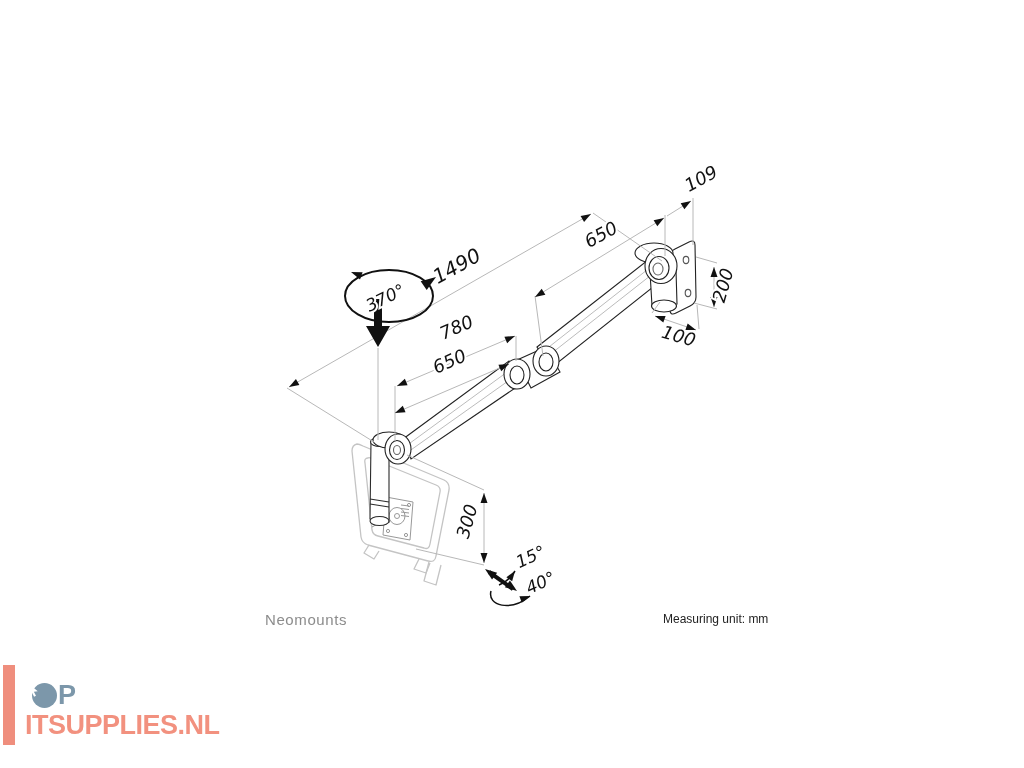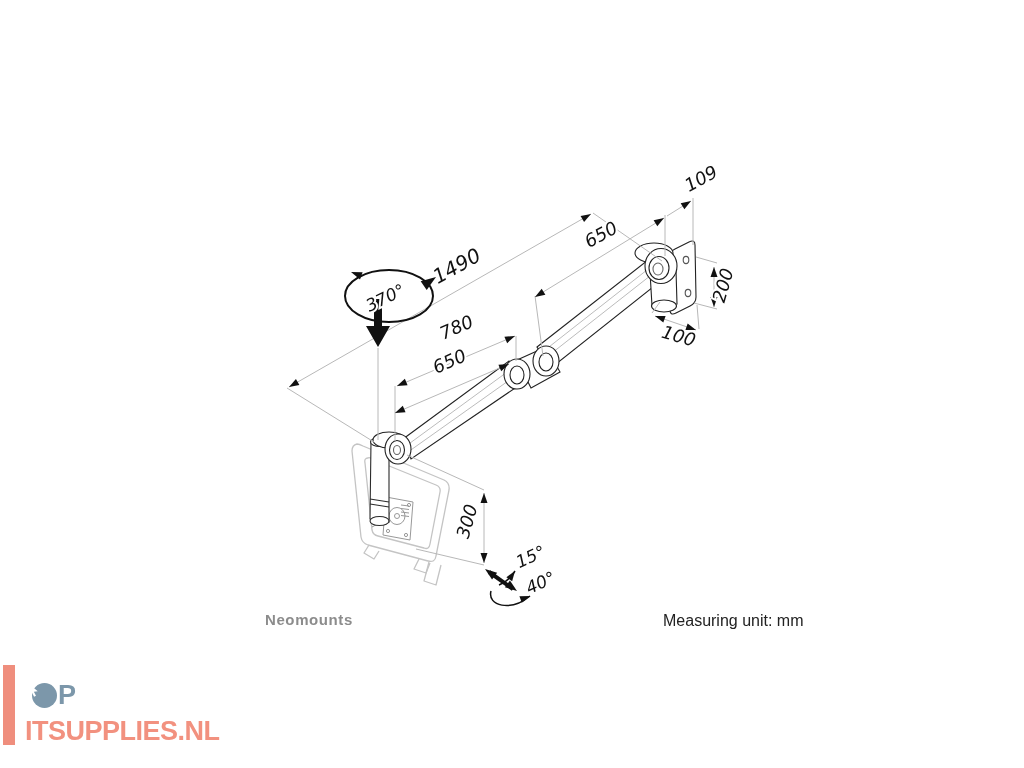--- a/index.html
+++ b/index.html
@@ -1,31 +1,31 @@
 <!DOCTYPE html>
 <html><head>
 <meta charset="utf-8">
 <style>
   html,body{margin:0;padding:0;background:#ffffff;}
   body{font-family:"Liberation Sans", sans-serif;}
   .stage{position:relative;width:1024px;height:768px;background:#fff;overflow:hidden;}
   .stage svg{position:absolute;left:0;top:0;}
   .dim-text{font-family:"DejaVu Sans", sans-serif;font-style:italic;fill:#111;
             stroke:#ffffff;stroke-width:4px;paint-order:stroke;text-anchor:middle;}
-  .brand{position:absolute;left:265px;top:611px;font-size:15px;font-weight:700;
+  .brand{position:absolute;left:265px;top:611px;font-size:15px;font-weight:400;
          letter-spacing:.6px;color:#8c8c8c;}
-  .unit{position:absolute;left:663px;top:612px;font-size:16px;color:#222;}
+  .unit{position:absolute;left:663px;top:612px;font-size:12px;color:#222;}
   .wm-bar{position:absolute;left:3px;top:665px;width:12px;height:80px;background:#ef8e7d;}
   .wm{position:absolute;left:25px;top:682px;line-height:1;}
   .wm-l1{display:flex;align-items:center;font-size:27px;font-weight:bold;color:#7c97aa;
          letter-spacing:-.5px;}
   .wm-l1 .txt{white-space:pre;}
   .wm-o{display:inline-flex;align-items:center;justify-content:center;width:25px;height:25px;
         border-radius:50%;background:#7c97aa;margin:0 1px 0 7px;}
-  .wm-l2{font-size:27px;font-weight:bold;color:#f2917f;letter-spacing:-.5px;margin-top:9px;}
+  .wm-l2{font-size:27px;font-weight:bold;color:#f2917f;letter-spacing:-.5px;margin-top:3px;}
 </style>
 </head>
 <body>
 
 <div class="stage">
 
 <svg width="1024" height="768" viewBox="0 0 1024 768">
   <defs>
     <path id="arrT" d="M0,0 L10,-3.5 L10,3.5 Z"></path>
   </defs>

